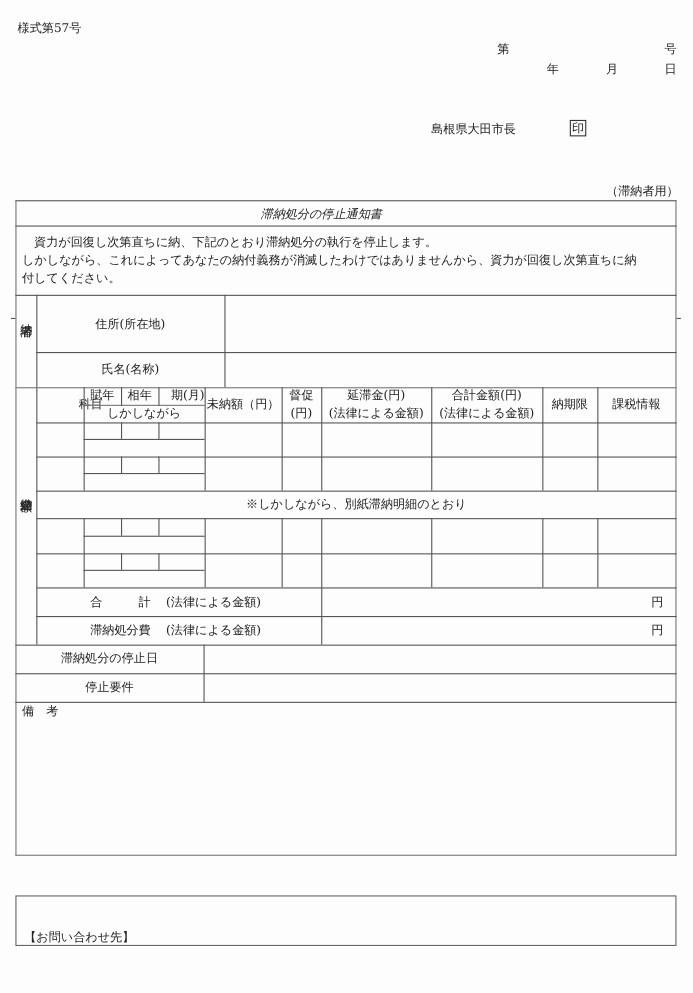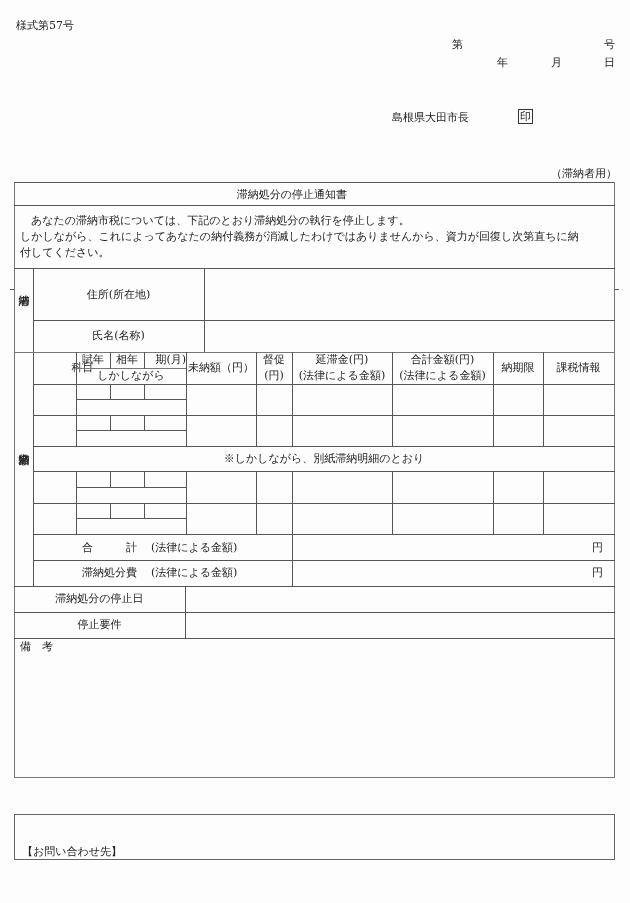--- a/index.html
+++ b/index.html
@@ -31,24 +31,24 @@
 <div class="txt stamp" style="left:518px;top:109px;">印</div>
 <div class="txt" style="left:551px;top:167px;">（滞納者用）</div>
 
 <div>
 
   <div class="ln h" style="left:14px;top:182px;width:601px;"></div>
   <div class="ln v thick" style="left:14px;top:182px;height:596px;"></div>
   <div class="ln v thick" style="left:614px;top:182px;height:596px;"></div>
   <div class="ln h thick" style="left:14px;top:777px;width:601px;"></div>
 
-  <div class="txt center" style="left:14px;top:188px;width:556px;">滞納処分の停止通知書</div>
+  <div class="txt center" style="left:14px;top:188px;width:556px;font-style:italic;">滞納処分の停止通知書</div>
   <div class="ln h" style="left:14px;top:205px;width:601px;"></div>
 
-  <div class="txt" style="left:20px;top:214px;">　あなたの滞納市税については、下記のとおり滞納処分の執行を停止します。</div>
+  <div class="txt" style="left:20px;top:214px;">　資力が回復し次第直ちに納、下記のとおり滞納処分の執行を停止します。</div>
   <div class="txt" style="left:20px;top:230px;">しかしながら、これによってあなたの納付義務が消滅したわけではありませんから、資力が回復し次第直ちに納</div>
   <div class="txt" style="left:20px;top:246px;">付してください。</div>
   <div class="ln h" style="left:14px;top:268px;width:601px;"></div>
 
   <div class="ln h" style="left:10px;top:289px;width:4px;"></div>
   <div class="ln h" style="left:615px;top:289px;width:4px;"></div>
 
   <div class="ln v" style="left:33px;top:268px;height:318px;"></div>
   <div class="txt vert" style="left:18px;top:286px;font-size:11px;">滞納者</div>
   <div class="ln v" style="left:204px;top:268px;height:84px;"></div>

